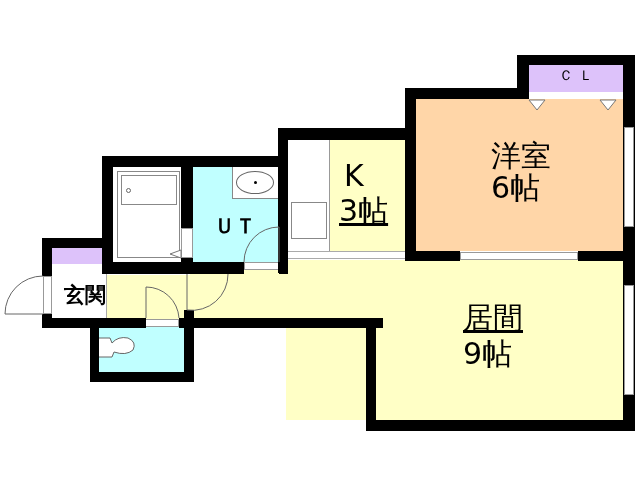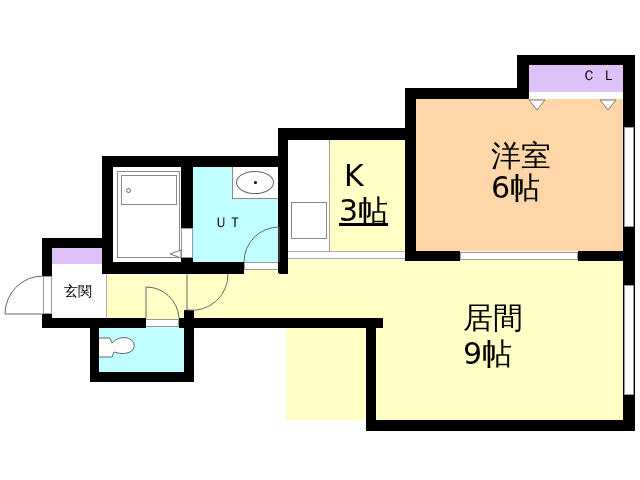--- a/index.html
+++ b/index.html
@@ -1,21 +1,21 @@
 <!DOCTYPE html>
 <html><head>
 <meta charset="utf-8">
 <style>
   html, body { margin: 0; padding: 0; background: #ffffff; }
   body { width: 640px; height: 480px; position: relative; overflow: hidden; font-family: "DejaVu Sans", "Liberation Sans", sans-serif; }
   .abs { position: absolute; box-sizing: border-box; }
   .wall { background: #000; }
   .room-label { position: absolute; color: #000; line-height: 1.05; white-space: pre; }
   .big { font-size: 30px; }
-  .mid { font-size: 14px; }
+  .mid { font-size: 21px; font-weight: bold; }
   .small { font-size: 14px; letter-spacing: 6px; }
   .win { background: #fff; border: 1px solid #999; }
   svg { position: absolute; left: 0; top: 0; }
 </style>
 </head>
 <body>
 
 <div class="abs" style="left:529px;top:64px;width:96px;height:28px;background:#DDC2FA;"></div>
 <div class="abs" style="left:529px;top:92px;width:96px;height:8px;background:#fff;"></div>
 
@@ -103,26 +103,26 @@
 
   <path d="M244,262 A35,35 0 0 1 279,227 L279,262" fill="none" stroke="#666" stroke-width="1"></path>
 
   <path d="M187,274 L187,310 A36,36 0 0 0 228,274" fill="none" stroke="#666" stroke-width="1"></path>
 
   <path d="M170,254 L181,250 L181,258 Z" fill="#fff" stroke="#777" stroke-width="1"></path>
 
   <path d="M99,338 L110,338 L112,343 Q118,336 128,338 Q137,342 133,350 Q126,356 114,352 L112,357 L99,357" fill="#fff" stroke="#666" stroke-width="1"></path>
 </svg>
 
-<div class="room-label small" style="left:582px;top:68px;">ＣＬ</div>
+<div class="room-label small" style="left:559px;top:68px;">ＣＬ</div>
 
 <div class="room-label big" style="left:491px;top:140px;">洋室</div>
 <div class="room-label big" style="left:491px;top:172px;">6帖</div>
 
 <div class="room-label big" style="left:344px;top:160px;">K</div>
 <div class="room-label big" style="left:339px;top:195px;text-decoration:underline;">3帖</div>
 
 <div class="room-label mid" style="left:214px;top:215px;">ＵＴ</div>
 
 <div class="room-label mid" style="left:64px;top:284px;">玄関</div>
 
-<div class="room-label big" style="left:463px;top:302px;">居間</div>
+<div class="room-label big" style="left:463px;top:302px;text-decoration:underline;">居間</div>
 <div class="room-label big" style="left:463px;top:338px;">9帖</div>
 
 </body></html>

